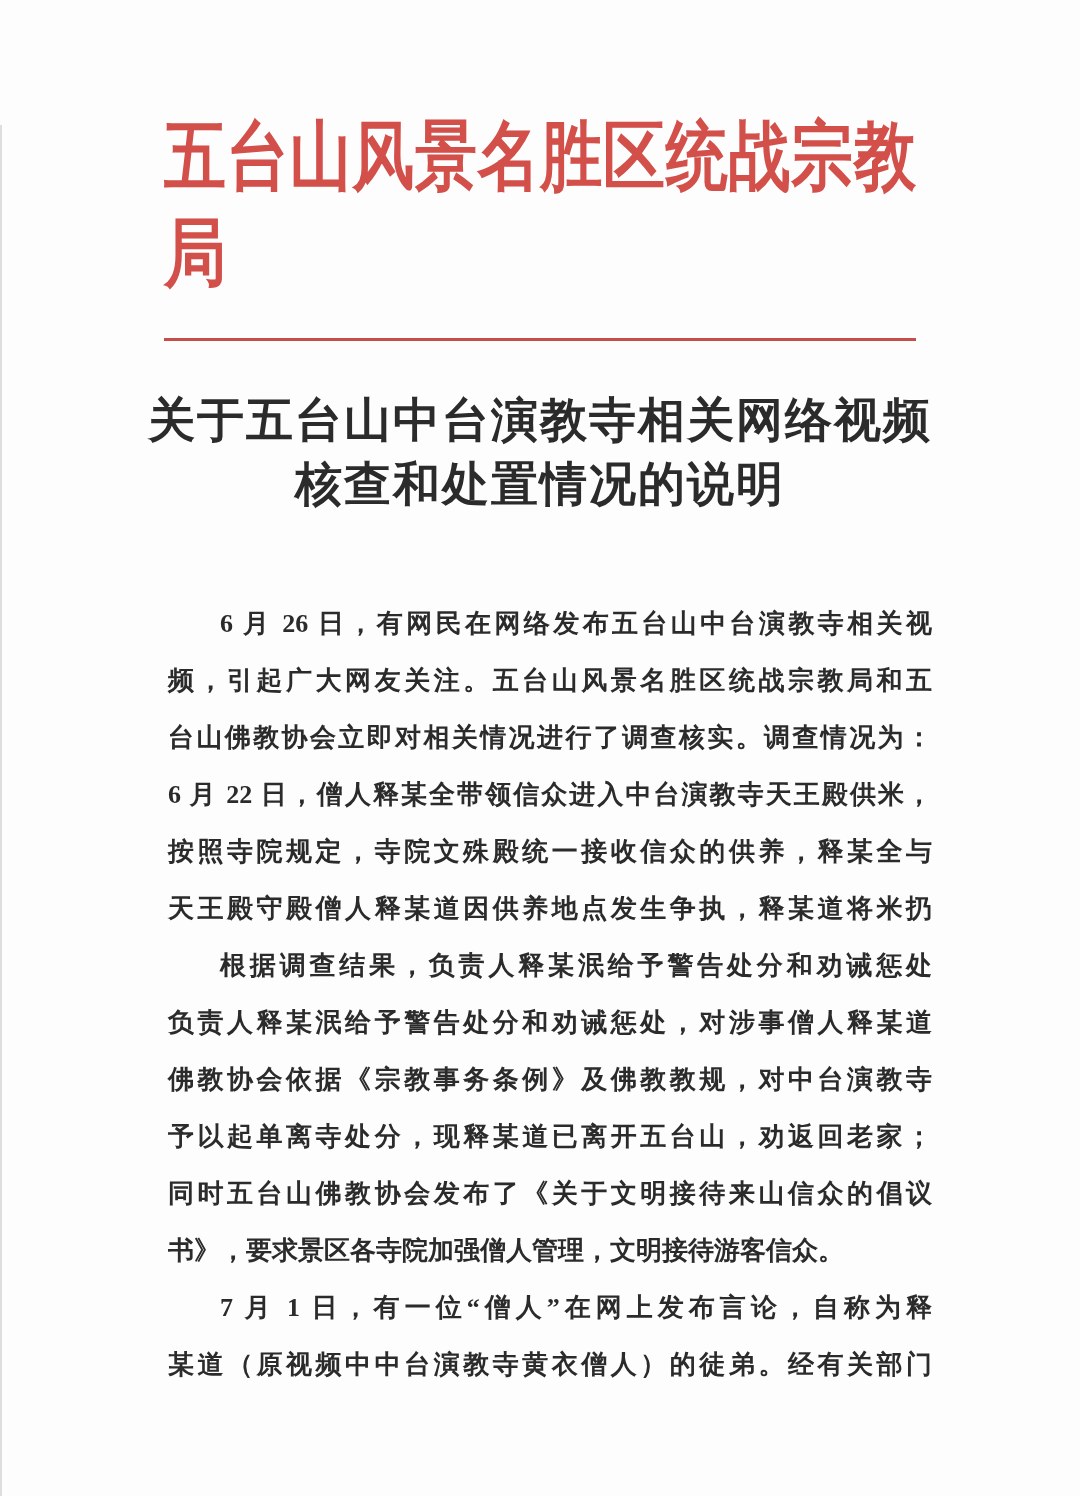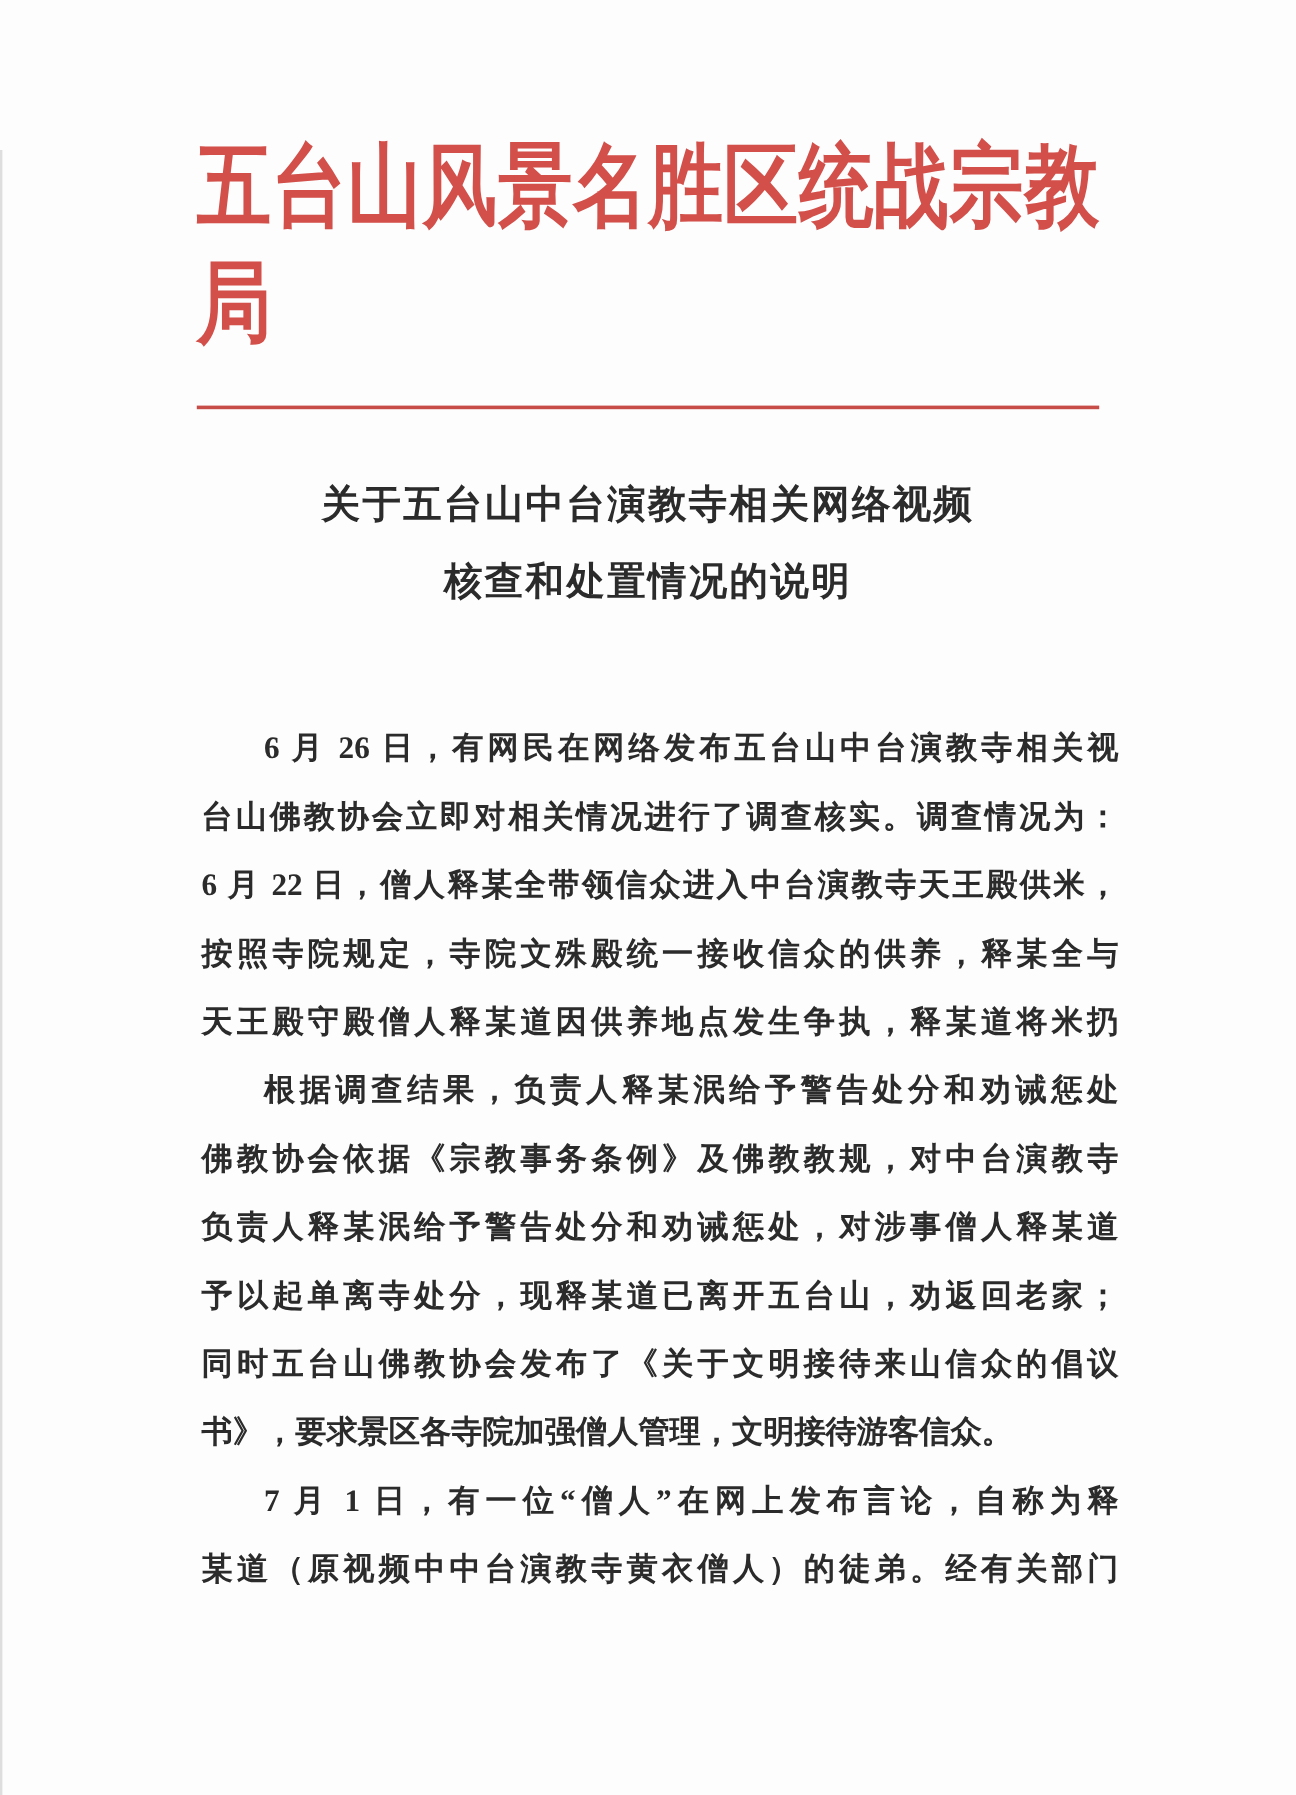--- a/index.html
+++ b/index.html
@@ -48,21 +48,21 @@
     height: 3px;
     margin: 53px auto 0 auto;
     background: var(--rule-red, #c74d48);
   }
   .doc-title {
     margin-top: 57px;
     color: var(--ink, #2b2b2b);
   }
   .doc-title-line {
     text-align: center;
-    font-size: 32px;
+    font-size: 47px;
     line-height: 44px;
     font-weight: bold;
     letter-spacing: 2px;
     font-family: Liberation Serif, serif;
   }
   .doc-title-line + .doc-title-line {
     margin-top: 20px;
   }
   .doc-body {
     margin: 89px 148px 0 168px;
@@ -95,29 +95,30 @@
   <div class="divider"></div>
 
   <div class="doc-title">
     <div class="doc-title-line">关于五台山中台演教寺相关网络视频</div>
     <div class="doc-title-line">核查和处置情况的说明</div>
   </div>
 
   <div class="doc-body" id="doc-body">
       <div class="paragraph">
         <div class="doc-line indent">6 月 26 日，有网民在网络发布五台山中台演教寺相关视</div>
+        <div class="doc-line">频，引起广大网友关注。五台山风景名胜区统战宗教局和五</div>
         <div class="doc-line">台山佛教协会立即对相关情况进行了调查核实。调查情况为：</div>
         <div class="doc-line">6 月 22 日，僧人释某全带领信众进入中台演教寺天王殿供米，</div>
         <div class="doc-line">按照寺院规定，寺院文殊殿统一接收信众的供养，释某全与</div>
         <div class="doc-line">天王殿守殿僧人释某道因供养地点发生争执，释某道将米扔</div>
       </div>
       <div class="paragraph">
         <div class="doc-line indent">根据调查结果，负责人释某泯给予警告处分和劝诫惩处</div>
+        <div class="doc-line">负责人释某泯给予警告处分和劝诫惩处，对涉事僧人释某道</div>
         <div class="doc-line">佛教协会依据《宗教事务条例》及佛教教规，对中台演教寺</div>
-        <div class="doc-line">负责人释某泯给予警告处分和劝诫惩处，对涉事僧人释某道</div>
         <div class="doc-line">予以起单离寺处分，现释某道已离开五台山，劝返回老家；</div>
         <div class="doc-line">同时五台山佛教协会发布了《关于文明接待来山信众的倡议</div>
         <div class="doc-line para-end">书》，要求景区各寺院加强僧人管理，文明接待游客信众。</div>
       </div>
       <div class="paragraph">
         <div class="doc-line indent">7 月 1 日，有一位“僧人”在网上发布言论，自称为释</div>
         <div class="doc-line">某道（原视频中中台演教寺黄衣僧人）的徒弟。经有关部门</div>
       </div>
     </div>
 </div>

